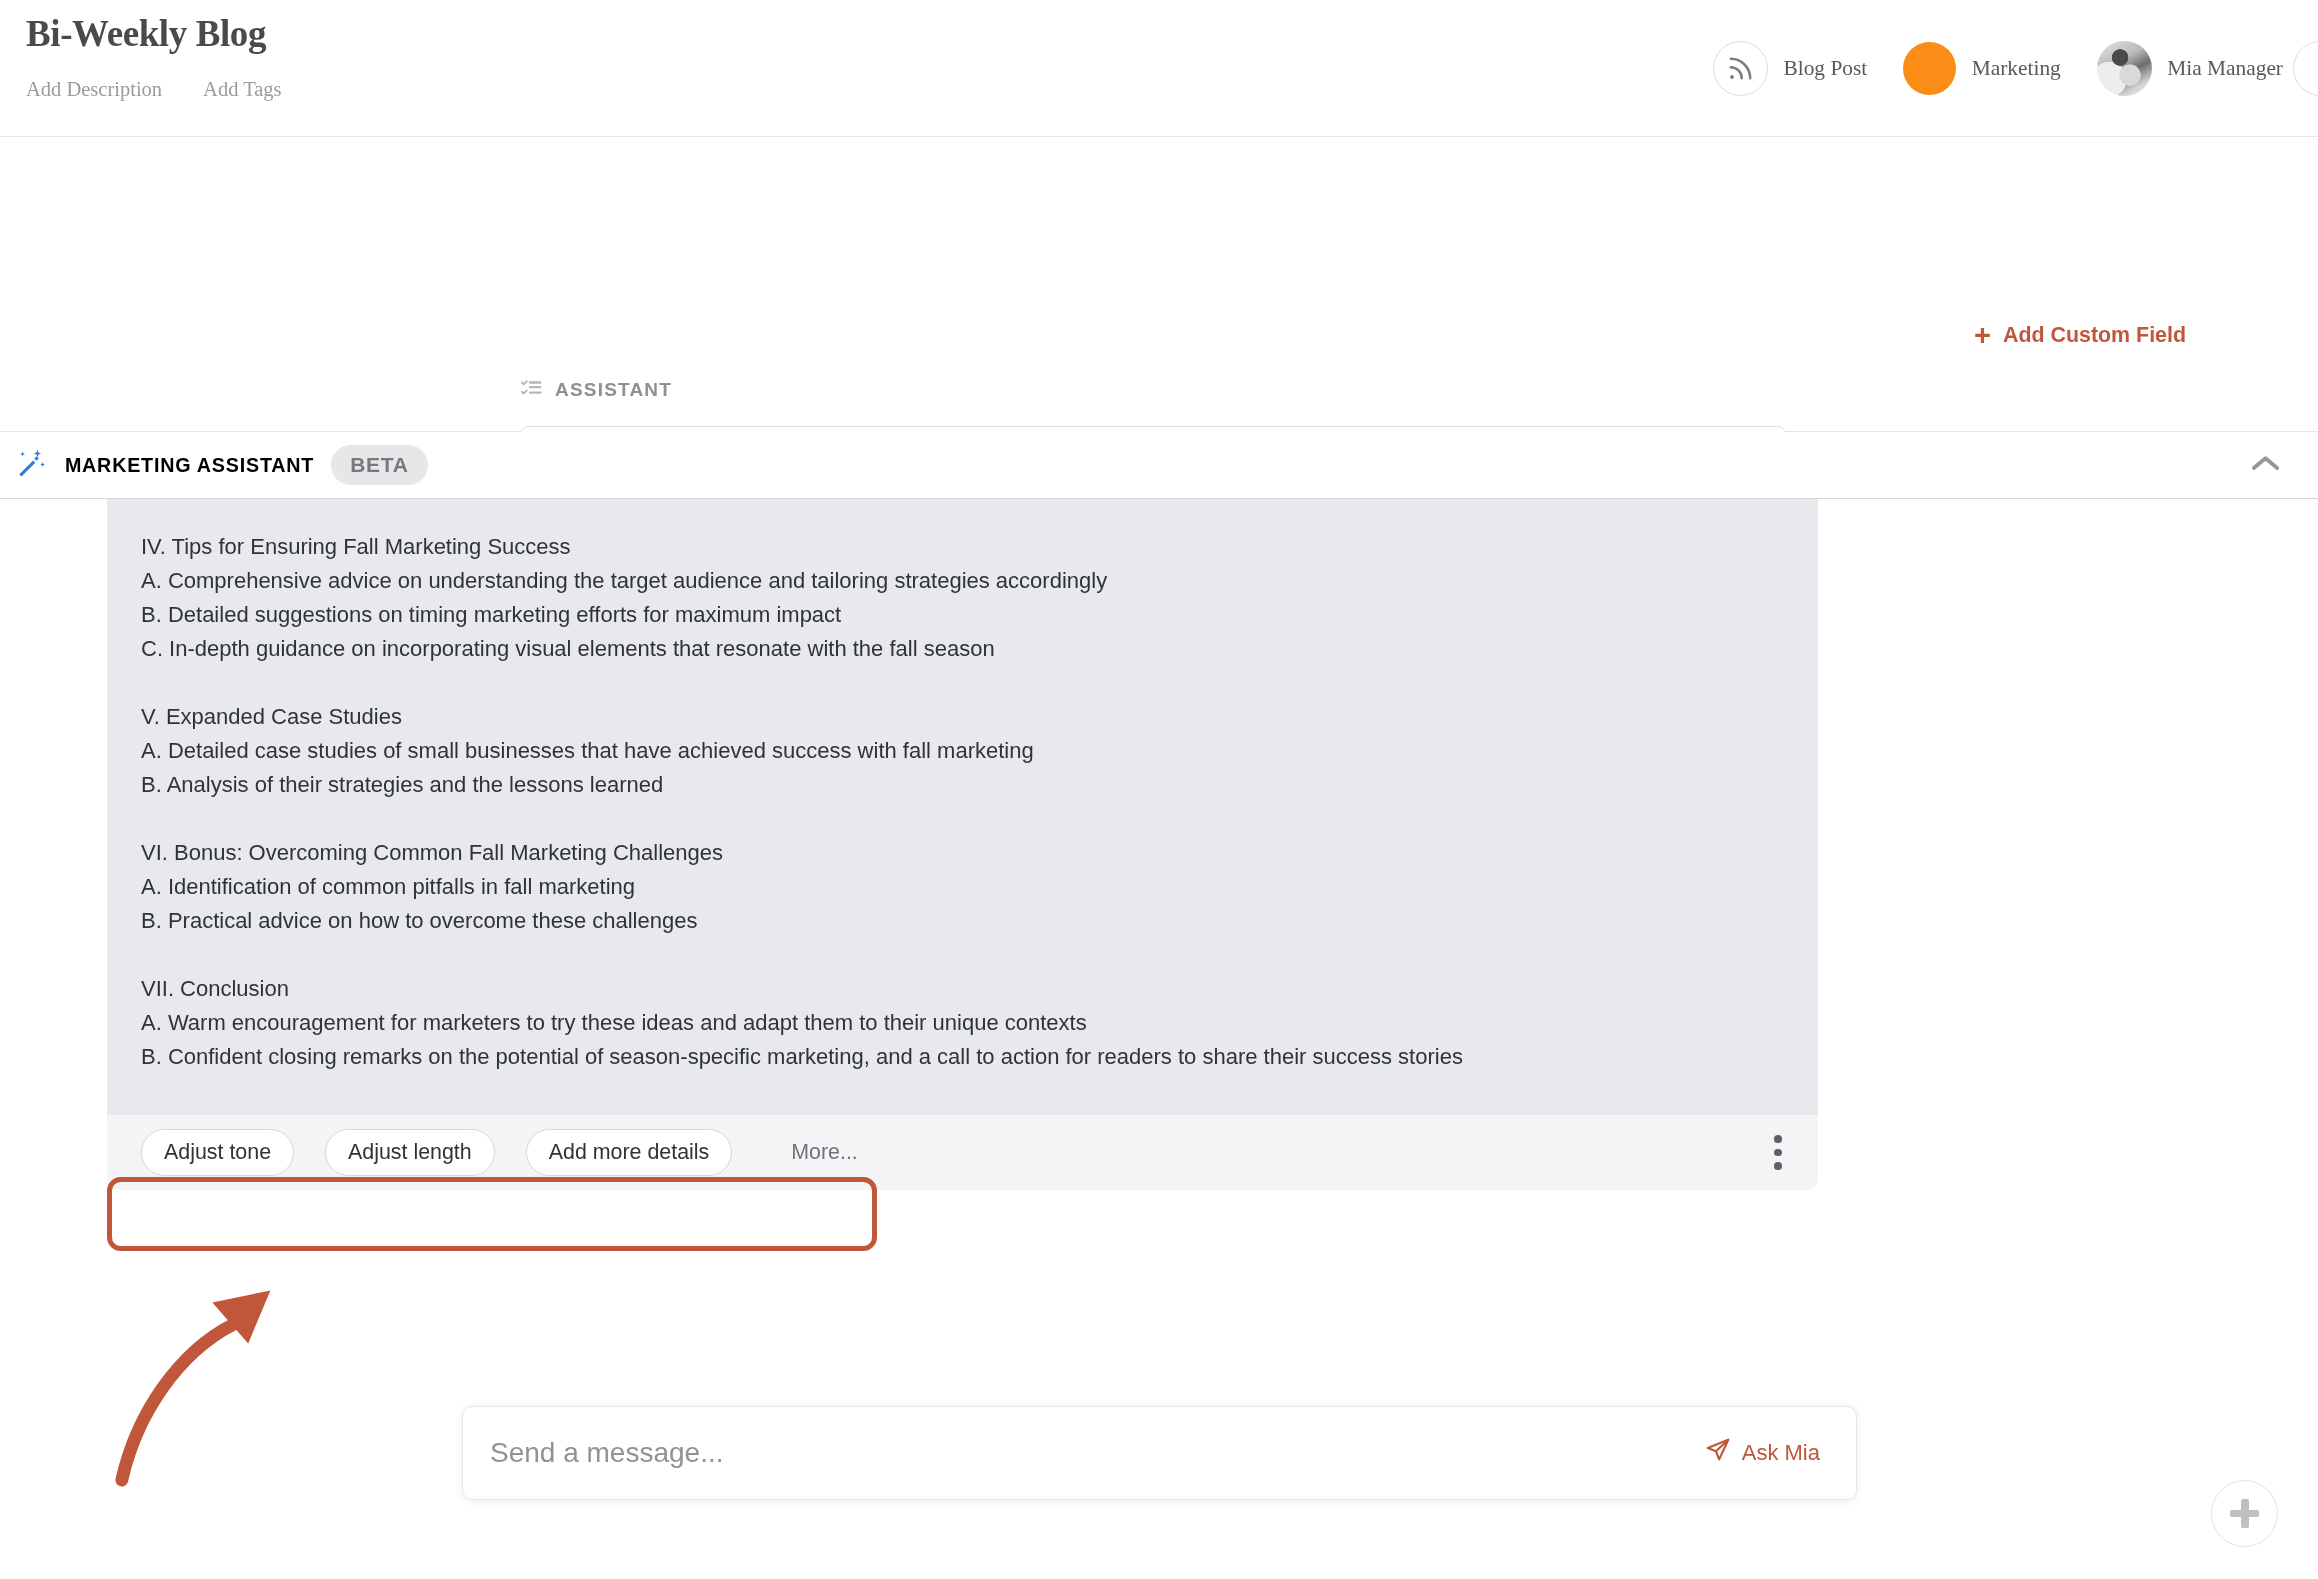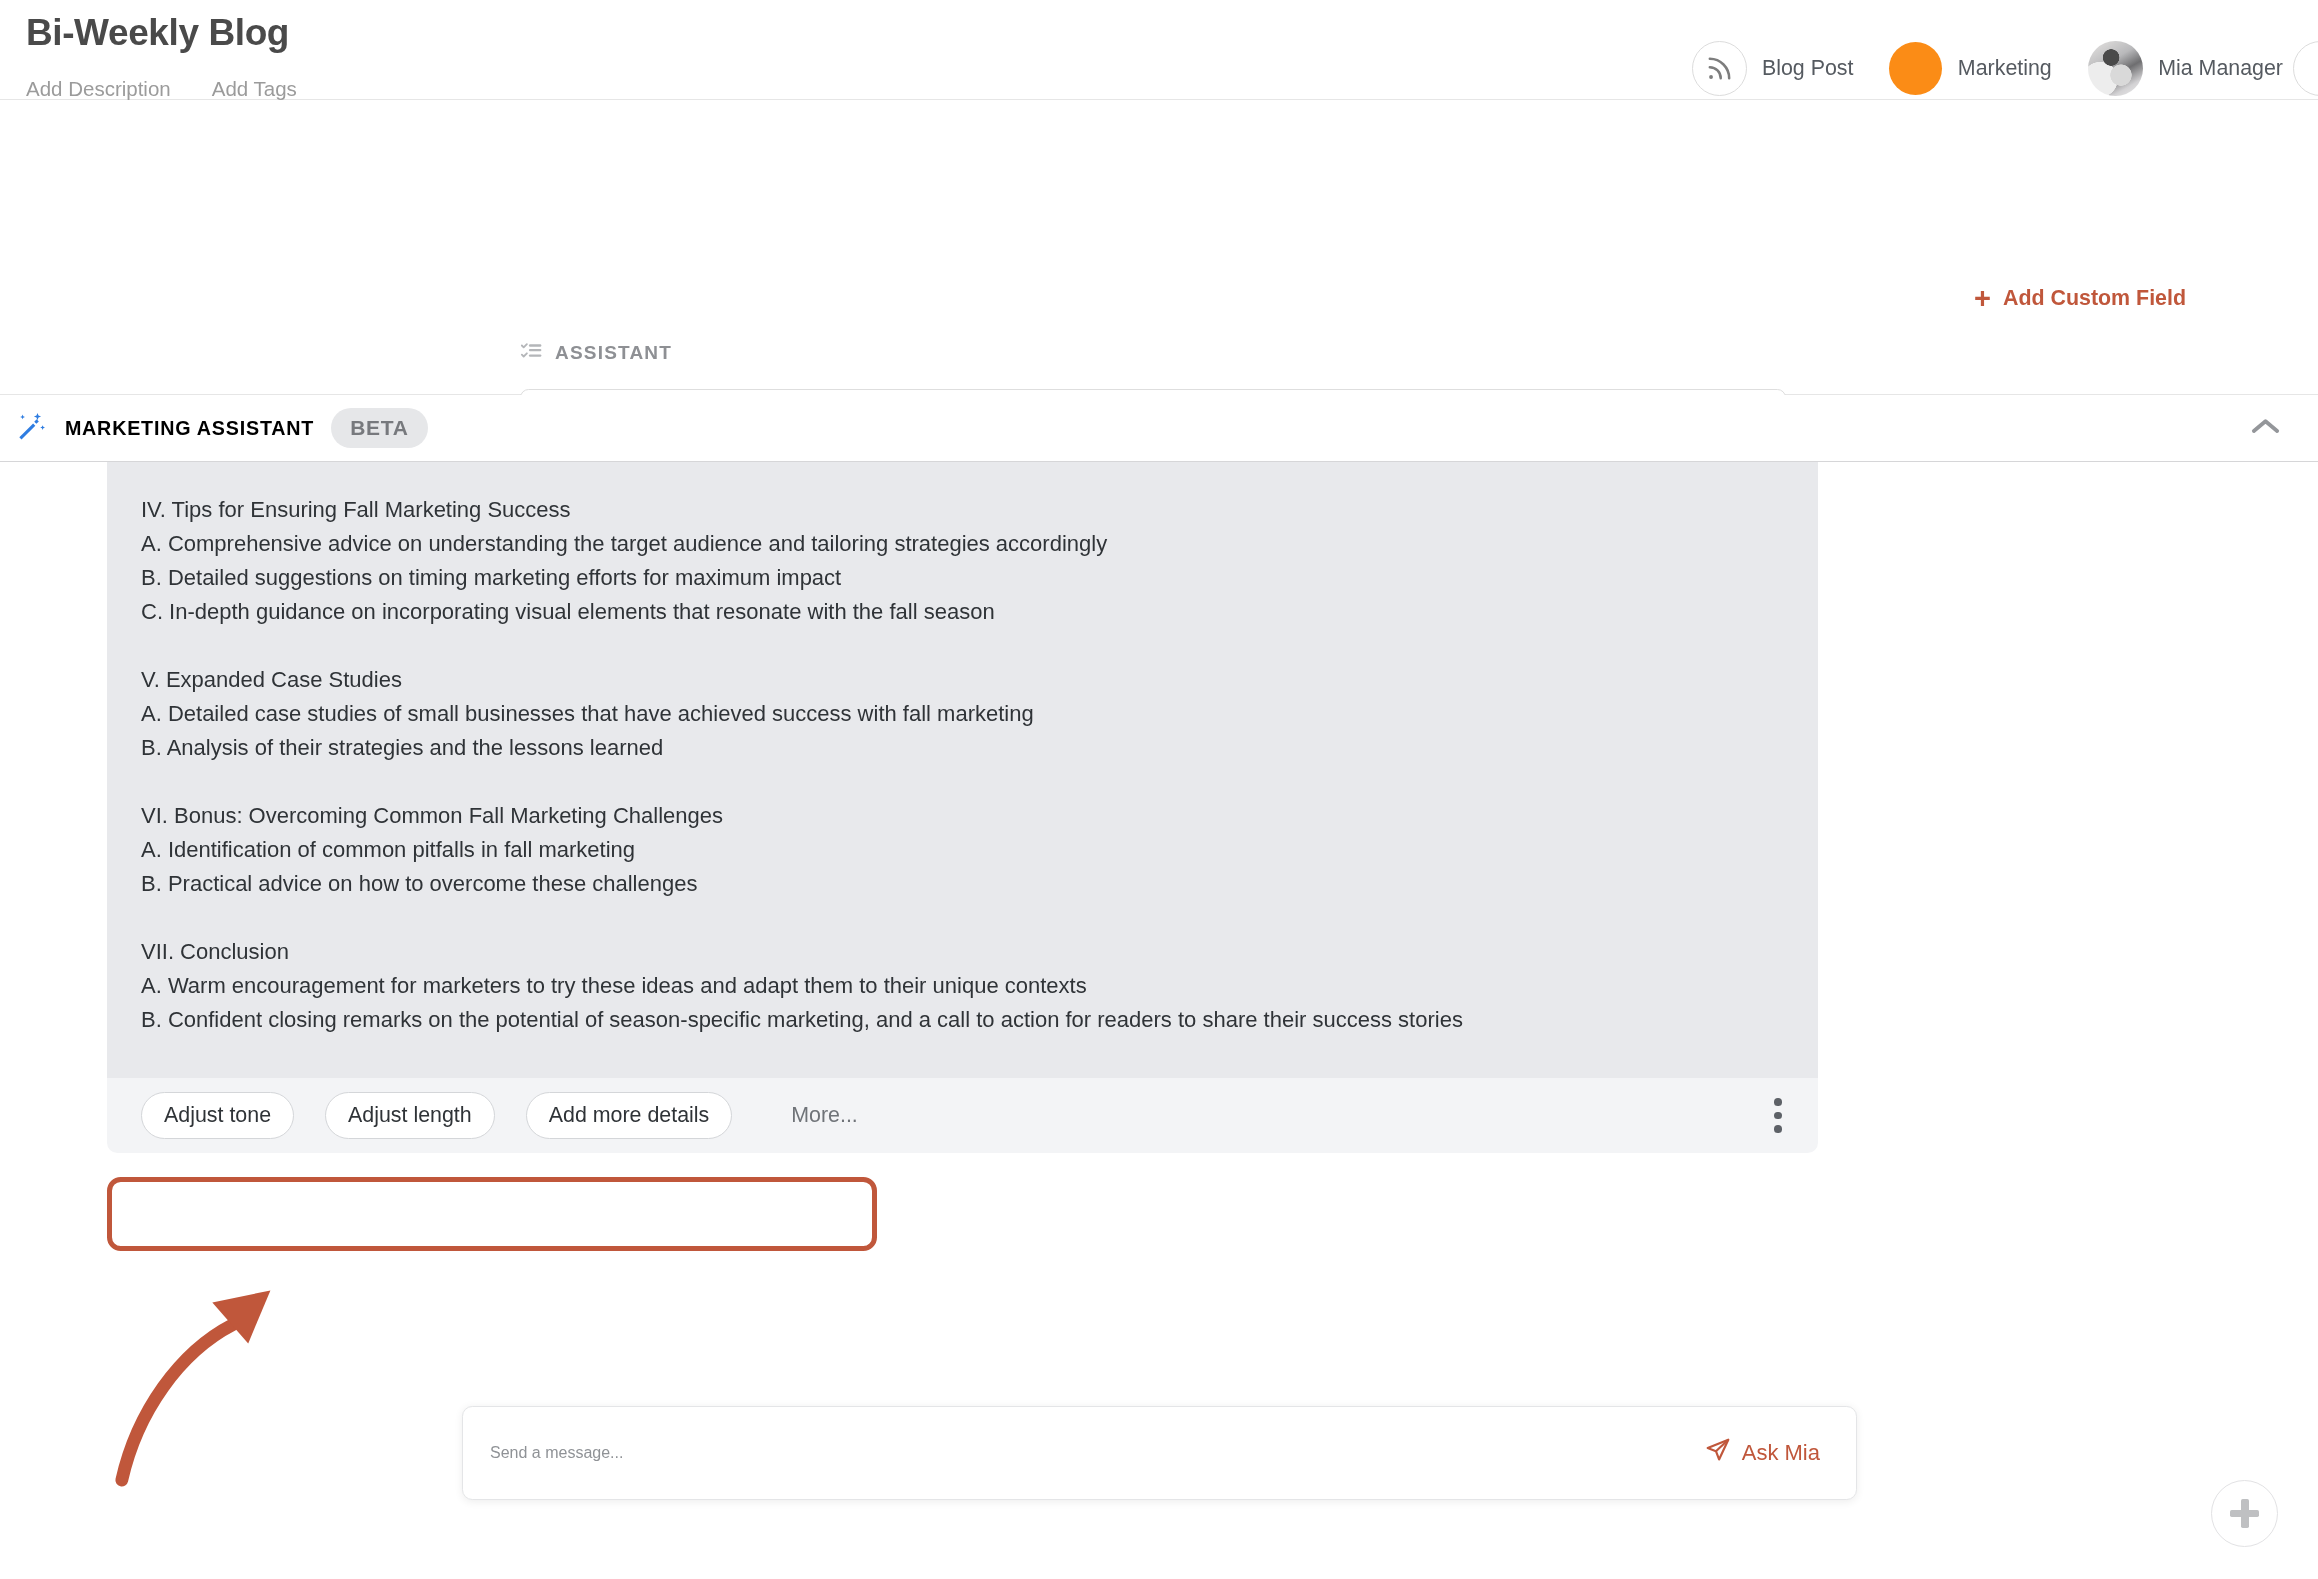--- a/index.html
+++ b/index.html
@@ -7,23 +7,24 @@
     width: 2319px; height: 1579px;
     background: #ffffff;
     font-family: "Liberation Sans", sans-serif;
     overflow: hidden;
   }
   .page { position: relative; width: 2319px; height: 1579px; background: #fff; }
 
   
   .header {
     position: relative;
-    height: 100px;
+    height: 137px;
     border-bottom: 1.7px solid #e6e6e6;
     background: #fff;
+    font-family: Liberation Serif, serif;
   }
   .header-left { position: absolute; left: 26px; top: 12px; }
   .doc-title {
     font-size: 37px; font-weight: bold; color: #4a4a4a;
     letter-spacing: -0.4px;
   }
   .meta-row { margin-top: 23px; display: flex; gap: 41px; }
   .meta-link { font-size: 20.5px; color: #9b9b9b; cursor: pointer; }
 
   .header-right {
@@ -150,21 +151,21 @@
   .composer {
     position: absolute; left: 462px; top: 1406px;
     width: 1395px; height: 94px;
     background: #fff; border: 1.7px solid #e4e5e7; border-radius: 10.3px;
     box-shadow: 0 1.7px 8.6px rgba(0,0,0,0.07);
     display: flex; align-items: center; justify-content: space-between;
     padding: 0 36px 0 27px;
   }
   .composer-input {
     border: none; outline: none; background: transparent;
-    font-size: 16px; color: #3a3d41; font-family: "Liberation Sans", sans-serif;
+    font-size: 28px; color: #3a3d41; font-family: "Liberation Sans", sans-serif;
     width: 1027px;
   }
   .composer-input::placeholder { color: #8f9296; }
   .ask-mia {
     display: flex; align-items: center; gap: 10.3px;
     color: #c0573b; font-size: 22px; cursor: pointer; white-space: nowrap;
   }
 
   
   .fab {

